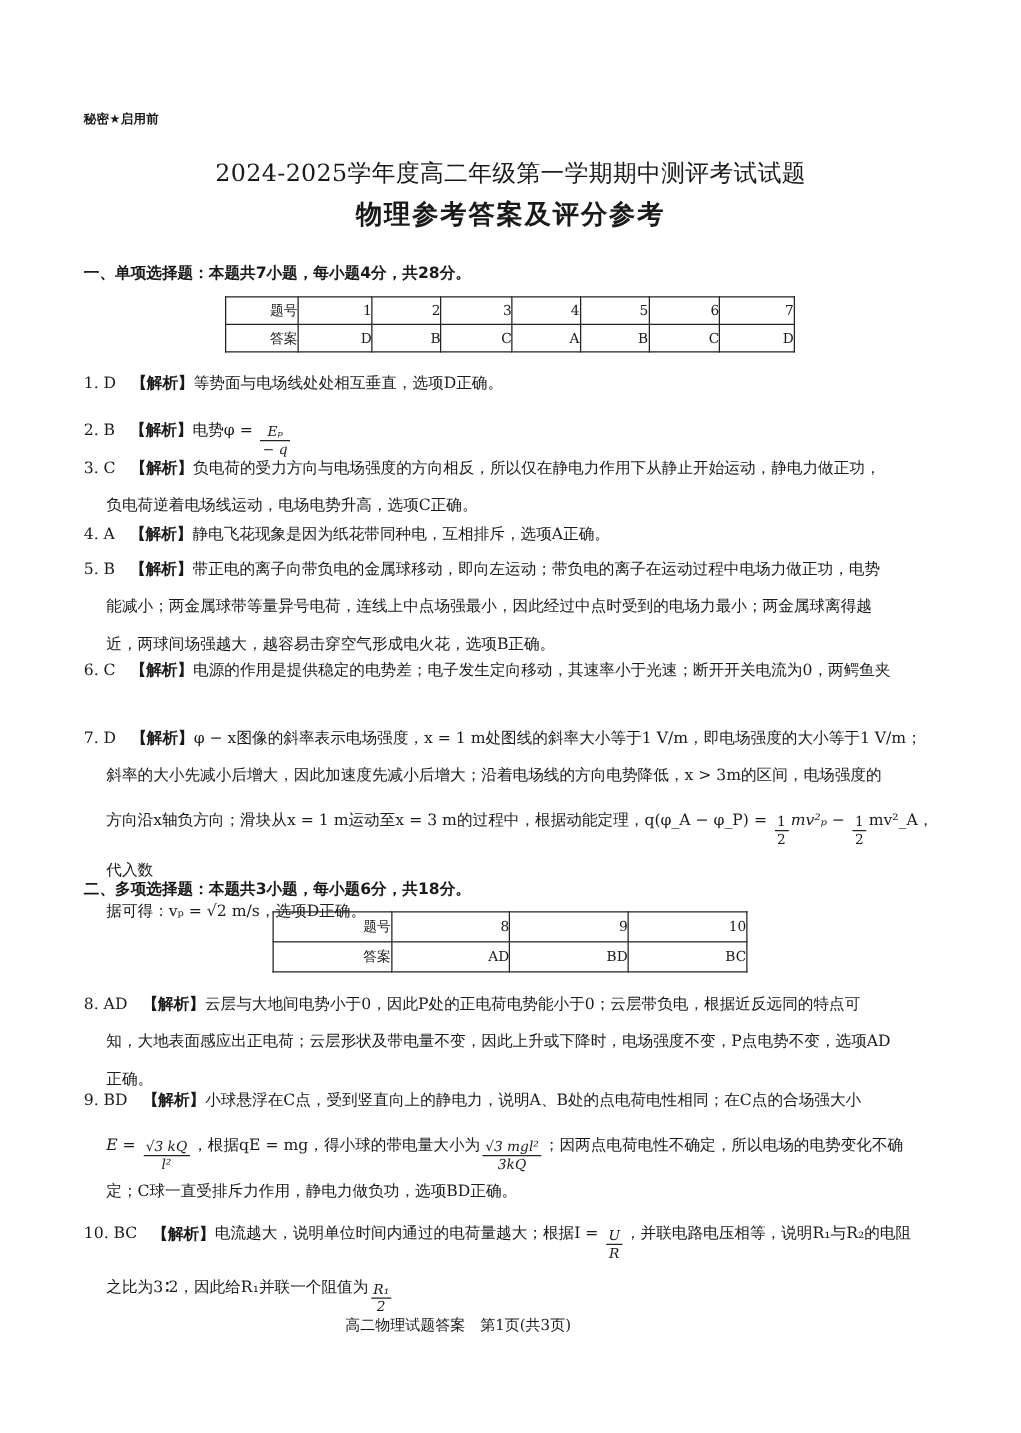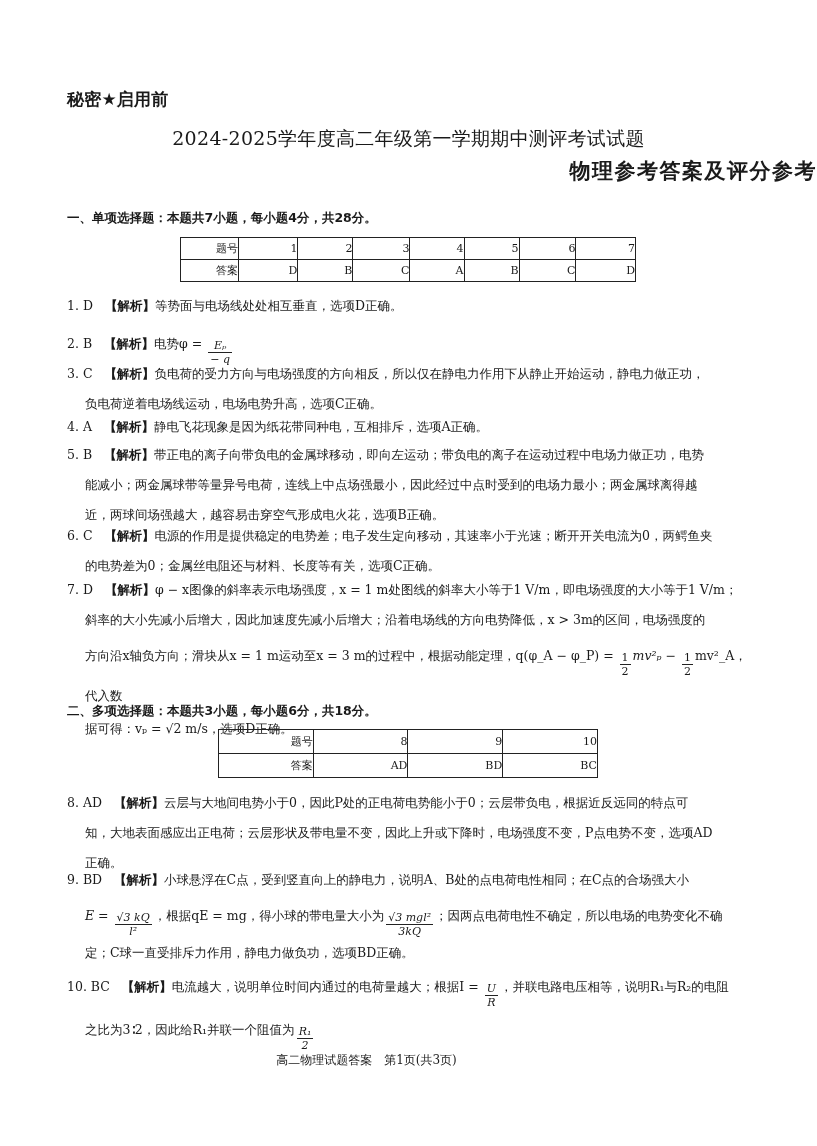--- a/index.html
+++ b/index.html
@@ -1,22 +1,22 @@
 <!DOCTYPE html>
 <html><head>
 <meta charset="utf-8">
 <style>
   html, body { margin: 0; padding: 0; background: #ffffff; }
   body { width: 817px; height: 1146px; position: relative; overflow: hidden;
          font-family: "DejaVu Serif", "Liberation Serif", serif; color: #1a1a1a; }
   .abs { position: absolute; }
   .secret { left: 67px; top: 88px; font-family: "DejaVu Sans", "Liberation Sans", sans-serif;
-            font-size: 17px; font-weight: bold; letter-spacing: 0.2px; }
+            font-size: 10px; font-weight: bold; letter-spacing: 0.2px; }
   .title1 { left: 0; width: 817px; top: 126px; text-align: center; font-size: 19px; letter-spacing: 0.3px; }
-  .title2 { left: 0; width: 817px; top: 157px; text-align: right; font-size: 21px; font-weight: bold;
+  .title2 { left: 0; width: 817px; top: 157px; text-align: center; font-size: 21px; font-weight: bold;
             font-family: "DejaVu Sans", "Liberation Sans", sans-serif; letter-spacing: 1.5px; }
   .section { left: 67px; font-family: "DejaVu Sans", "Liberation Sans", sans-serif; font-size: 12.5px; font-weight: bold; }
   table.ans { position: absolute; border-collapse: collapse; font-size: 11px; }
   table.ans td { border: 1.3px solid #222; text-align: right; padding: 0; height: 21px; }
   .item { left: 67px; width: 690px; font-size: 12.5px; line-height: 30px; }
   .item .cont { padding-left: 18px; }
   .tag { font-weight: bold; font-family: "DejaVu Sans", "Liberation Sans", sans-serif; margin-left: 12px; }
   .it { font-style: italic; }
   .frac { display: inline-block; vertical-align: middle; text-align: center; font-size: 11px; line-height: 13px; margin: 0 2px; }
   .frac .num { display: block; border-bottom: 1px solid #222; padding: 0 2px; margin-top: 16px; }
@@ -75,21 +75,20 @@
 </div>
 
 <div class="abs item" style="top:440px">
   <div><span>5. B</span><span class="tag">【解析】</span><span>带正电的离子向带负电的金属球移动，即向左运动；带负电的离子在运动过程中电场力做正功，电势</span></div>
   <div class="cont">能减小；两金属球带等量异号电荷，连线上中点场强最小，因此经过中点时受到的电场力最小；两金属球离得越</div>
   <div class="cont">近，两球间场强越大，越容易击穿空气形成电火花，选项B正确。</div>
 </div>
 
 <div class="abs item" style="top:521px">
   <div><span>6. C</span><span class="tag">【解析】</span><span>电源的作用是提供稳定的电势差；电子发生定向移动，其速率小于光速；断开开关电流为0，两鳄鱼夹</span></div>
-  <div class="cont">的电势差为0；金属丝电阻还与材料、长度等有关，选项C正确。</div>
 </div>
 
 <div class="abs item" style="top:575px">
   <div><span>7. D</span><span class="tag">【解析】</span><span>φ − x图像的斜率表示电场强度，x = 1 m处图线的斜率大小等于1 V/m，即电场强度的大小等于1 V/m；</span></div>
   <div class="cont">斜率的大小先减小后增大，因此加速度先减小后增大；沿着电场线的方向电势降低，x &gt; 3m的区间，电场强度的</div>
   <div class="cont" style="line-height:36px"><span>方向沿x轴负方向；滑块从x = 1 m运动至x = 3 m的过程中，根据动能定理，q(φ_A − φ_P) = </span><span class="frac"><span class="num">1</span><span class="den">2</span></span><span class="it">mv²ₚ − </span><span class="frac"><span class="num">1</span><span class="den">2</span></span><span>mv²_A，代入数</span></div>
   <div class="cont">据可得：vₚ = √2 m/s，选项D正确。</div>
 </div>
 
 <div class="abs section" style="top:703px">二、多项选择题：本题共3小题，每小题6分，共18分。</div>

